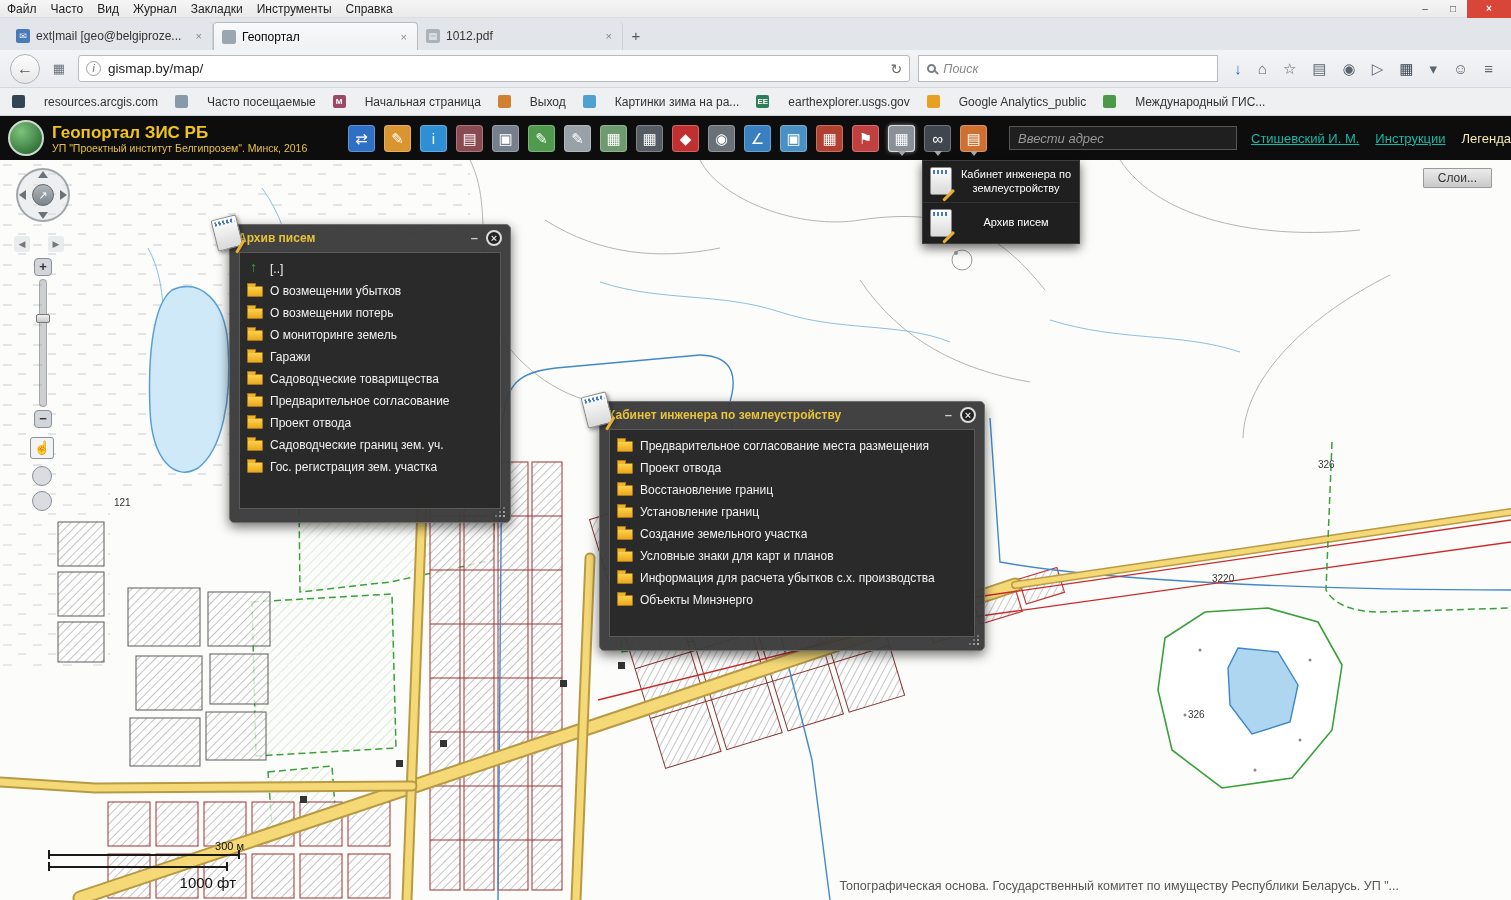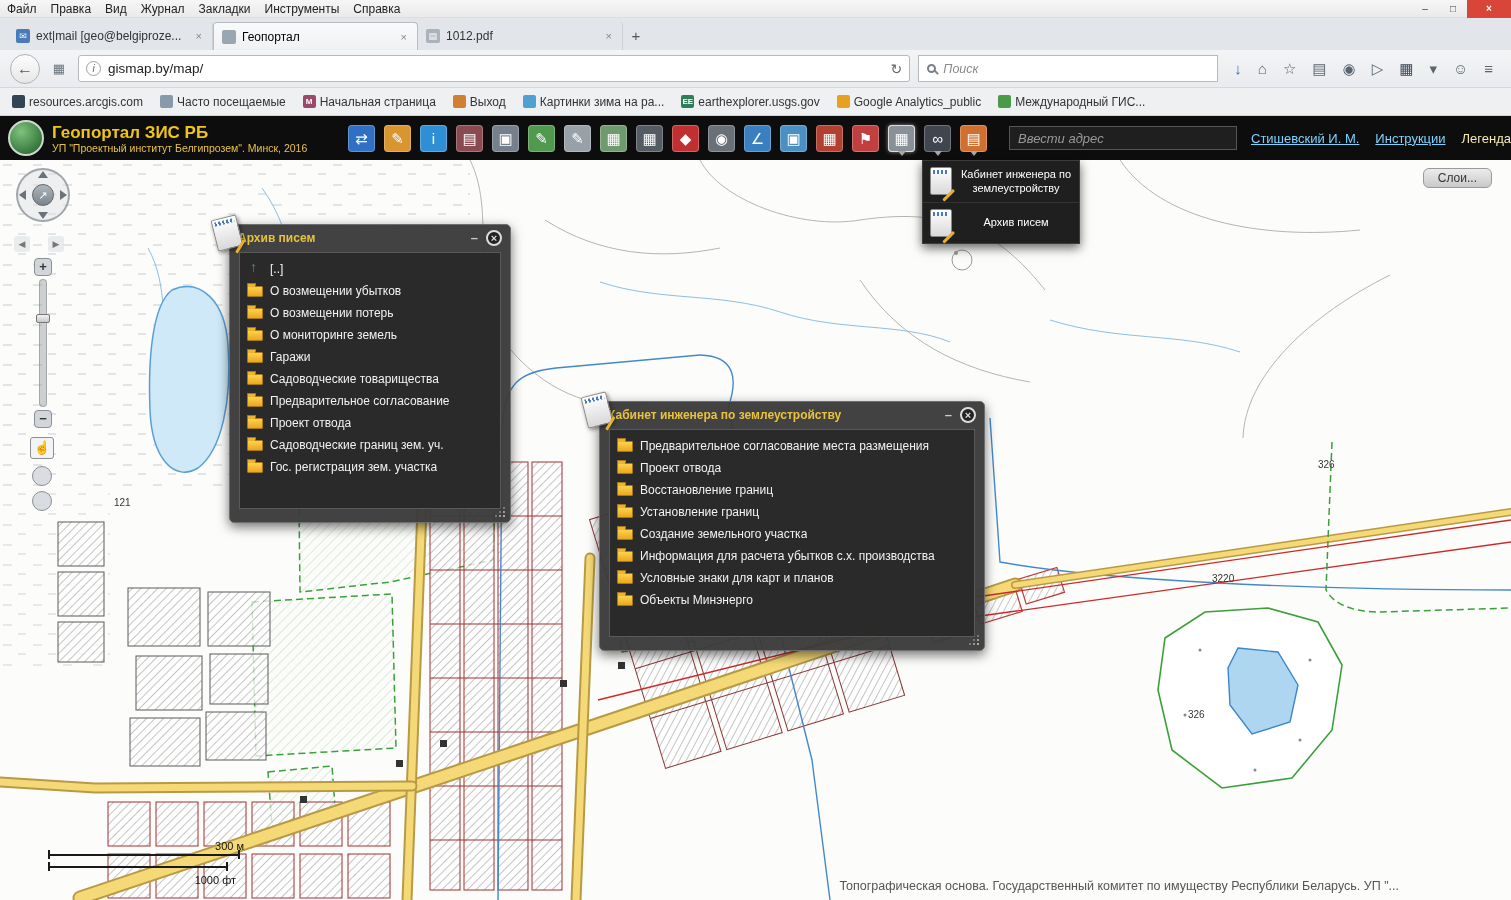--- a/index.html
+++ b/index.html
@@ -36,44 +36,44 @@
 .searchbar{width:300px;height:27px;background:#fff;border:1px solid #b6babf;border-radius:0;display:flex;align-items:center;padding:0 8px;gap:7px;flex:0 0 auto}
 .mag{width:9px;height:9px;border:2px solid #7a8088;border-radius:50%;position:relative;flex:0 0 auto}
 .mag::after{content:"";position:absolute;width:6px;height:2px;background:#7a8088;transform:rotate(45deg);right:-5px;bottom:-2px}
 .search-input{flex:1;border:none;outline:none;background:transparent;font-size:12.5px;color:#333;font-family:inherit}
 .search-input::placeholder{font-style:italic;color:#888}
 .nav-icons{display:flex;align-items:center;gap:16px;padding:0 8px}
 .nav-ic{font-size:15px;cursor:pointer;line-height:1}
 
 
 .bookmarksbar{height:28px;background:#eef0f2;border-bottom:1px solid #cfd3d6;display:flex;align-items:center;gap:17px;padding:0 12px;font-size:12px;color:#333;white-space:nowrap}
-.bm-item{display:flex;align-items:flex-start;gap:4px;cursor:pointer}
+.bm-item{display:flex;align-items:flex-start;gap:19px;cursor:pointer}
 .bm-ic{width:13px;height:13px;border-radius:2px;color:#fff;font-size:8px;font-weight:bold;line-height:13px;text-align:center;flex:0 0 auto}
 
 
 .appheader{height:44px;background:#0d0d0d;display:flex;align-items:center;padding:0 8px;position:relative;z-index:30}
 .app-logo{width:36px;height:36px;border-radius:50%;border:2px solid #cfd8cf;background:radial-gradient(circle at 35% 30%,#7cc47c,#1d5a26);flex:0 0 auto;cursor:pointer}
 .app-titles{margin-left:8px;width:296px;flex:0 0 auto}
 .app-title{color:#f0c419;font-size:17px;font-weight:bold;line-height:19px;white-space:nowrap}
 .app-subtitle{color:#e8c243;font-size:10.5px;white-space:nowrap}
 .app-toolbar{display:flex;align-items:center;gap:9px;flex:0 0 auto}
 .tbtn{width:27px;height:27px;border-radius:4px;display:flex;align-items:center;justify-content:center;position:relative;cursor:pointer;box-shadow:inset 0 0 0 1px rgba(255,255,255,.25)}
 .tbtn.active{box-shadow:inset 0 0 0 1px #ddd,0 0 4px #888}
 .tglyph{color:#fff;font-size:15px;line-height:1}
 .tbtn.has-caret::after{content:"";position:absolute;left:50%;bottom:-8px;margin-left:-4px;border:4px solid transparent;border-top:5px solid #a8a8a8}
 .addr-input{width:228px;height:24px;margin-left:22px;background:#1f1f1f;border:1px solid #555;color:#ddd;padding:0 8px;font-size:13px;font-family:inherit;flex:0 0 auto}
 .addr-input::placeholder{font-style:italic;color:#999}
 .hdr-links{display:flex;align-items:center;gap:16px;margin-left:14px;font-size:13px;white-space:nowrap}
-.hdr-user,.hdr-instr{color:#7dd3fc;text-decoration:underline;cursor:pointer}
+.hdr-user,.hdr-instr{color:#14b8a6;text-decoration:underline;cursor:pointer}
 .hdr-legend{color:#f5eab0;cursor:pointer}
 
 
 .maparea{position:relative;width:1511px;height:740px;overflow:hidden;background:#fcfcfa}
 .mapsvg{position:absolute;left:0;top:0}
-.layers-btn{position:absolute;right:19px;top:8px;padding:2px 14px;font-size:12px;color:#333;background:linear-gradient(#ececec,#c9c9c9);border:1px solid #9a9a9a;border-radius:6px;font-family:inherit;cursor:pointer;z-index:20}
+.layers-btn{position:absolute;right:19px;top:8px;padding:2px 14px;font-size:12px;color:#333;background:linear-gradient(#ececec,#c9c9c9);border:1px solid #9a9a9a;border-radius:1px;font-family:inherit;cursor:pointer;z-index:20}
 .attribution{position:absolute;right:112px;bottom:7px;font-size:12.5px;color:#555;z-index:15}
 
 
 .compass{position:absolute;left:16px;top:8px;width:54px;height:54px;border-radius:50%;background:rgba(225,228,231,.55);border:2px solid rgba(130,136,142,.7);z-index:20;cursor:pointer}
 .c-arrow{position:absolute;width:0;height:0;border:5px solid transparent}
 .c-n{left:50%;margin-left:-5px;top:1px;border-top:none;border-bottom:7px solid #6b7278}
 .c-s{left:50%;margin-left:-5px;bottom:1px;border-bottom:none;border-top:7px solid #6b7278}
 .c-w{top:50%;margin-top:-5px;left:1px;border-left:none;border-right:7px solid #6b7278}
 .c-e{top:50%;margin-top:-5px;right:1px;border-right:none;border-left:7px solid #6b7278}
 .c-center{position:absolute;left:50%;top:50%;width:22px;height:22px;margin:-11px 0 0 -11px;border-radius:50%;background:linear-gradient(#aeb6bd,#7d858c);border:1px solid #666;display:flex;align-items:center;justify-content:center;color:#fff;font-size:11px;cursor:pointer}
@@ -88,21 +88,21 @@
 .rb1{top:306px}.rb2{top:331px}
 
 
 .scalebar{position:absolute;left:48px;top:680px;width:200px;z-index:15;color:#111}
 .sb-top{font-size:11px;text-align:right;padding-right:4px;margin-bottom:2px}
 .sb-line{border-top:2px solid #1a1a1a;position:relative;height:6px}
 .sb-line::before,.sb-line::after{content:"";position:absolute;top:-6px;width:2px;height:9px;background:#1a1a1a}
 .sb-line::before{left:0}.sb-line::after{right:0}
 .sb-l1{width:192px}
 .sb-l2{width:180px;margin-top:6px}
-.sb-bottom{font-size:11px;text-align:right;width:188px;margin-top:2px}
+.sb-bottom{font-size:15px;text-align:right;width:188px;margin-top:2px}
 
 
 .tool-dropdown{position:absolute;left:922px;top:160px;width:158px;background:#1f1f1f;border:1px solid #3c3c3c;box-shadow:0 4px 10px rgba(0,0,0,.6);z-index:50}
 .dd-item{display:flex;align-items:center;gap:8px;padding:6px 7px;border-bottom:1px solid #333;cursor:pointer}
 .dd-item:last-child{border-bottom:none}
 .dd-label{flex:1;color:#fff;font-size:11px;line-height:1.3;text-align:center}
 
 
 .notebook{width:22px;height:28px;background:linear-gradient(180deg,#ffffff,#d9d9d9);border:1px solid #888;border-radius:2px;position:relative;flex:0 0 auto}
 .notebook::before{content:"";position:absolute;left:2px;top:2px;right:2px;height:4px;background:repeating-linear-gradient(90deg,#4a7ab8 0 2px,transparent 2px 4px)}
@@ -129,21 +129,21 @@
 </style>
 </head>
 <body>
 
 <div class="screen">
 
   <div class="menubar">
     <div class="menu-items">
 
     <span class="menu-item">Файл</span>
-        <span class="menu-item">Правка</span>
+        <span class="menu-item">Часто</span>
         <span class="menu-item">Вид</span>
         <span class="menu-item">Журнал</span>
         <span class="menu-item">Закладки</span>
         <span class="menu-item">Инструменты</span>
         <span class="menu-item">Справка</span>
       </div>
     <div class="win-controls">
       <span class="wc">–</span>
       <span class="wc">□</span>
       <span class="wc close">×</span>
@@ -573,27 +573,27 @@
         <div class="gwin-row">
         <span class="row-icon folder"></span>
         <span class="row-label">Установление границ</span>
       </div>
         <div class="gwin-row">
         <span class="row-icon folder"></span>
         <span class="row-label">Создание земельного участка</span>
       </div>
         <div class="gwin-row">
         <span class="row-icon folder"></span>
+        <span class="row-label">Условные знаки для карт и планов</span>
+      </div>
+        <div class="gwin-row">
+        <span class="row-icon folder"></span>
         <span class="row-label">Информация для расчета убытков с.х. производства</span>
       </div>
         <div class="gwin-row">
         <span class="row-icon folder"></span>
-        <span class="row-label">Условные знаки для карт и планов</span>
-      </div>
-        <div class="gwin-row">
-        <span class="row-icon folder"></span>
         <span class="row-label">Объекты Минэнерго</span>
       </div>
       </div>
     <span class="gwin-grip"></span>
   </div>
 
 </div>
 
 </body></html>

